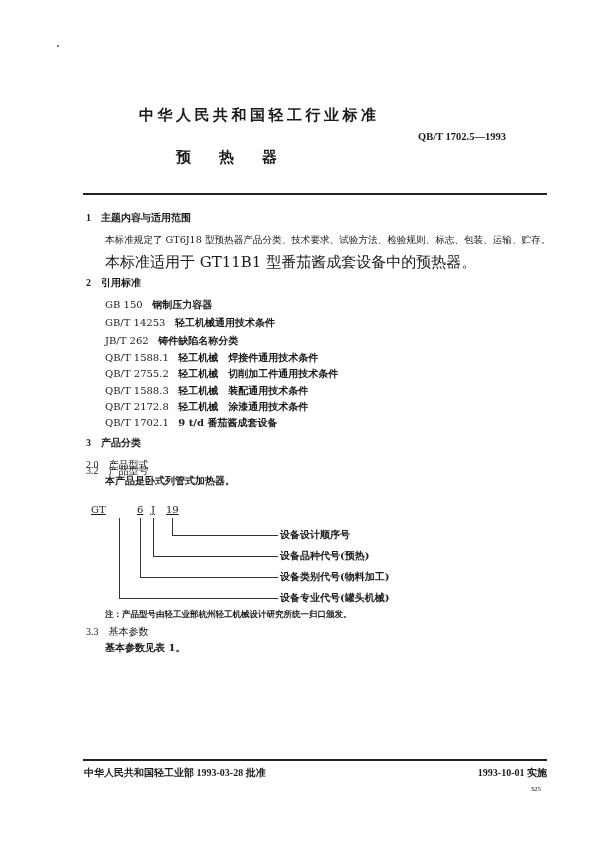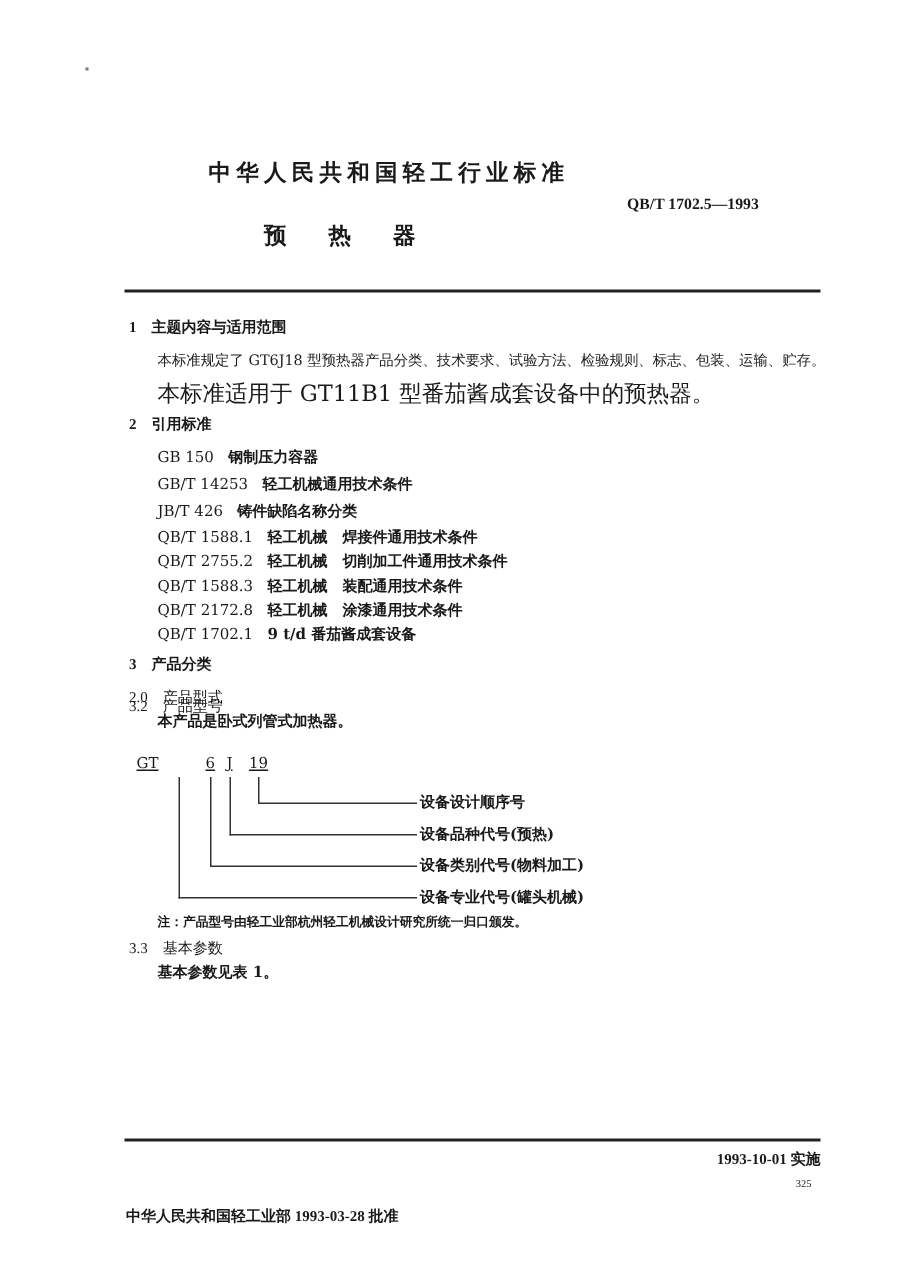--- a/index.html
+++ b/index.html
@@ -38,21 +38,21 @@
 
 <div class="abs sec sans" style="left:86px; top:276px;">2　引用标准</div>
 
 <div class="abs body-txt" style="left:105px; top:298px;">
   <span class="ref-code">GB 150</span>&nbsp;&nbsp;&nbsp;<span class="bold">钢制压力容器</span>
 </div>
 <div class="abs body-txt" style="left:105px; top:316px;">
   <span class="ref-code">GB/T 14253</span>&nbsp;&nbsp;&nbsp;<span class="bold">轻工机械通用技术条件</span>
 </div>
 <div class="abs body-txt" style="left:105px; top:334px;">
-  <span class="ref-code">JB/T 426</span>&nbsp;&nbsp;&nbsp;<span class="bold">铸件缺陷名称分类</span>
+  <span class="ref-code">JB/T 262</span>&nbsp;&nbsp;&nbsp;<span class="bold">铸件缺陷名称分类</span>
 </div>
 <div class="abs body-txt" style="left:105px; top:351px;">
   <span class="ref-code">QB/T 1588.1</span>&nbsp;&nbsp;&nbsp;<span class="bold">轻工机械　焊接件通用技术条件</span>
 </div>
 <div class="abs body-txt" style="left:105px; top:367px;">
   <span class="ref-code">QB/T 2755.2</span>&nbsp;&nbsp;&nbsp;<span class="bold">轻工机械　切削加工件通用技术条件</span>
 </div>
 <div class="abs body-txt" style="left:105px; top:384px;">
   <span class="ref-code">QB/T 1588.3</span>&nbsp;&nbsp;&nbsp;<span class="bold">轻工机械　装配通用技术条件</span>
 </div>
@@ -91,15 +91,15 @@
   <div class="abs body-txt bold" style="left:280px; top:570px;">设备类别代号(物料加工)</div>
   <div class="abs body-txt bold" style="left:280px; top:591px;">设备专业代号(罐头机械)</div>
 </div>
 
 <div class="abs note sans" style="left:105px; top:609px;">注：产品型号由轻工业部杭州轻工机械设计研究所统一归口颁发。</div>
 
 <div class="abs sec sans" style="left:86px; top:625px; font-weight:normal;">3.3　基本参数</div>
 <div class="abs body-txt bold" style="left:105px; top:641px;">基本参数见表 1。</div>
 
 <div class="rule" style="left:83px; top:759px; width:464px;"></div>
-<div class="abs footer sans" style="left:84px; top:804px;">中华人民共和国轻工业部 1993-03-28 批准</div>
+<div class="abs footer sans" style="left:84px; top:766px;">中华人民共和国轻工业部 1993-03-28 批准</div>
 <div class="abs footer sans" style="right:53px; top:766px;">1993-10-01 实施</div>
 <div class="abs page-num sans" style="right:59px; top:785px;">325</div>
 
 </body></html>

